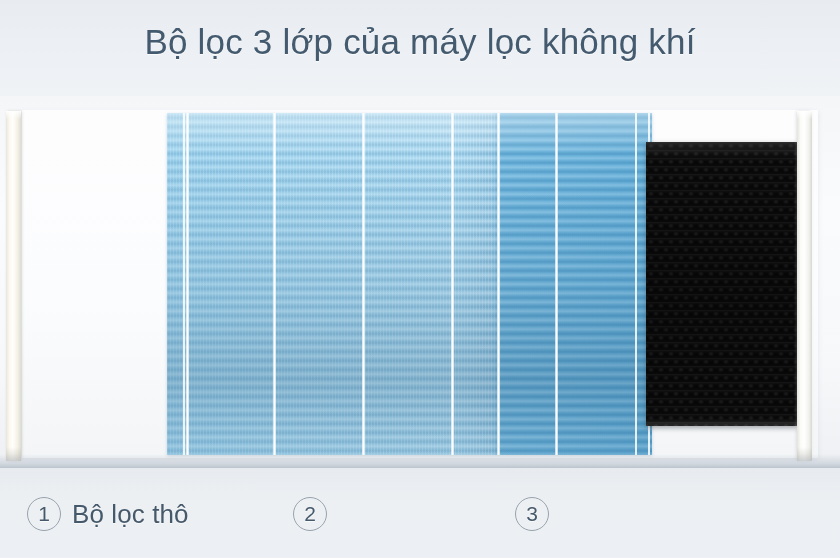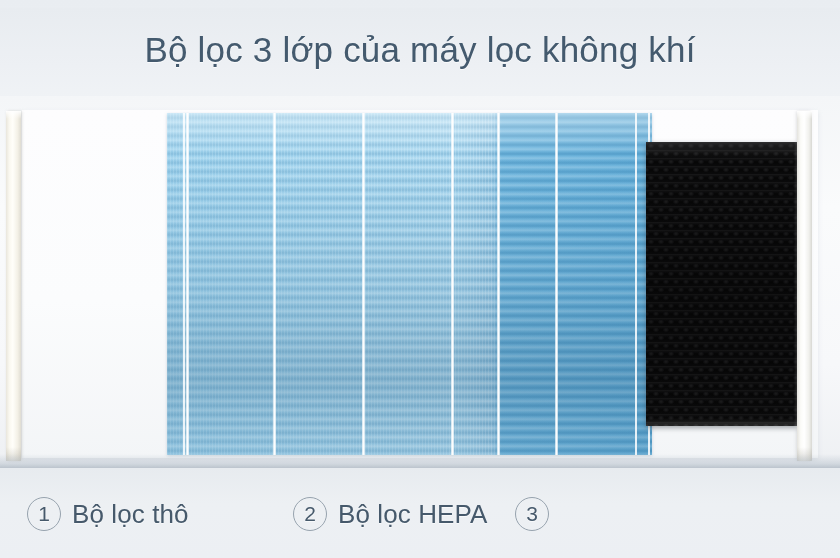--- a/index.html
+++ b/index.html
@@ -5,21 +5,21 @@
   html,body{margin:0;padding:0;}
   body{
     width:840px;height:558px;overflow:hidden;
     font-family:"Liberation Sans","DejaVu Sans",sans-serif;
     background:#eef1f4;
   }
   .page{position:relative;width:840px;height:558px;overflow:hidden;
     background:linear-gradient(180deg,#e9edf1 0%,#eef1f5 18%,#f2f4f7 45%,#eef1f4 100%);}
 
   
-  .title-bar{position:absolute;left:0;top:8px;width:840px;height:96px;
+  .title-bar{position:absolute;left:0;top:0;width:840px;height:96px;
     background:linear-gradient(180deg,#e8ecf0 0%,#edf0f4 60%,#f0f3f6 100%);}
   .title{position:absolute;left:0;top:22px;width:840px;text-align:center;
     font-size:35px;font-weight:400;letter-spacing:.2px;color:#445a6e;
     font-family:"Liberation Sans","DejaVu Sans",sans-serif;
     text-shadow:0 1px 0 rgba(255,255,255,.7);}
 
   
   .stage{position:absolute;left:0;top:96px;width:840px;height:372px;overflow:hidden;
     background:linear-gradient(180deg,#f4f6f8 0%,#fafbfc 30%,#f7f8fa 72%,#eef0f3 100%);}
   .stage:after{content:"";position:absolute;left:0;bottom:0;width:840px;height:14px;
@@ -152,21 +152,20 @@
   <div class="legend">
     <div class="legend-row">
 
       <div class="item item-1">
         <div class="num">1</div>
         <div class="item-label">Bộ lọc thô</div>
       </div>
 
       <div class="item item-2">
         <div class="num">2</div>
-        <div class="item-label">Bộ lọc HEPA</div>
       </div>
 
       <div class="item item-3">
         <div class="num">3</div>
       </div>
 
     </div>
   </div>
 
 </div>

